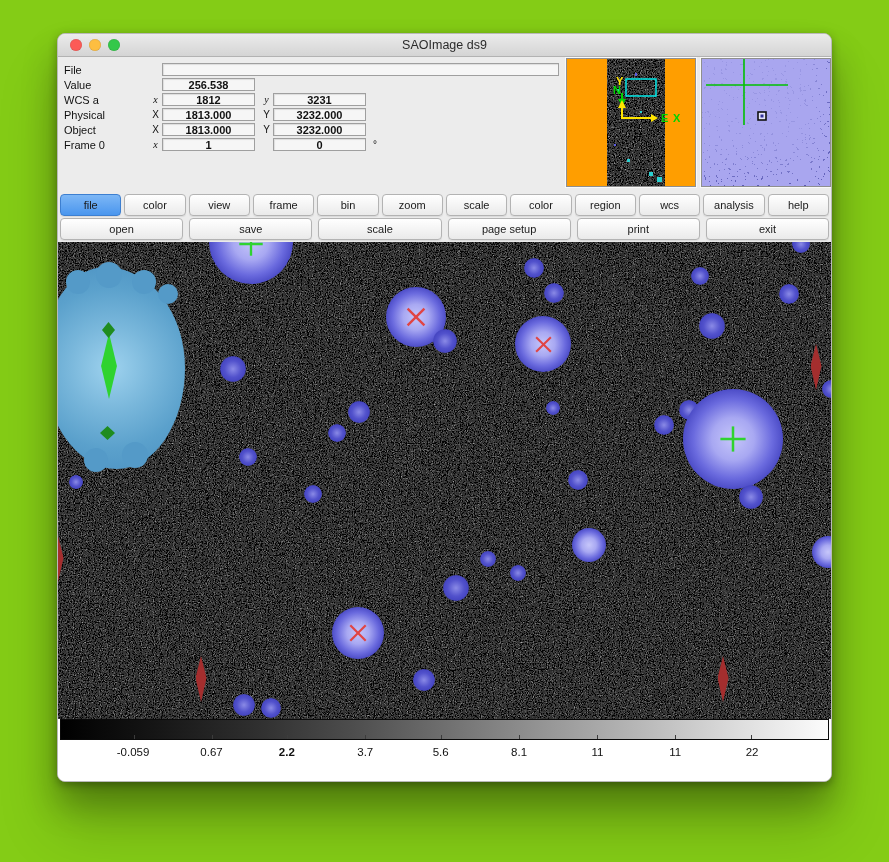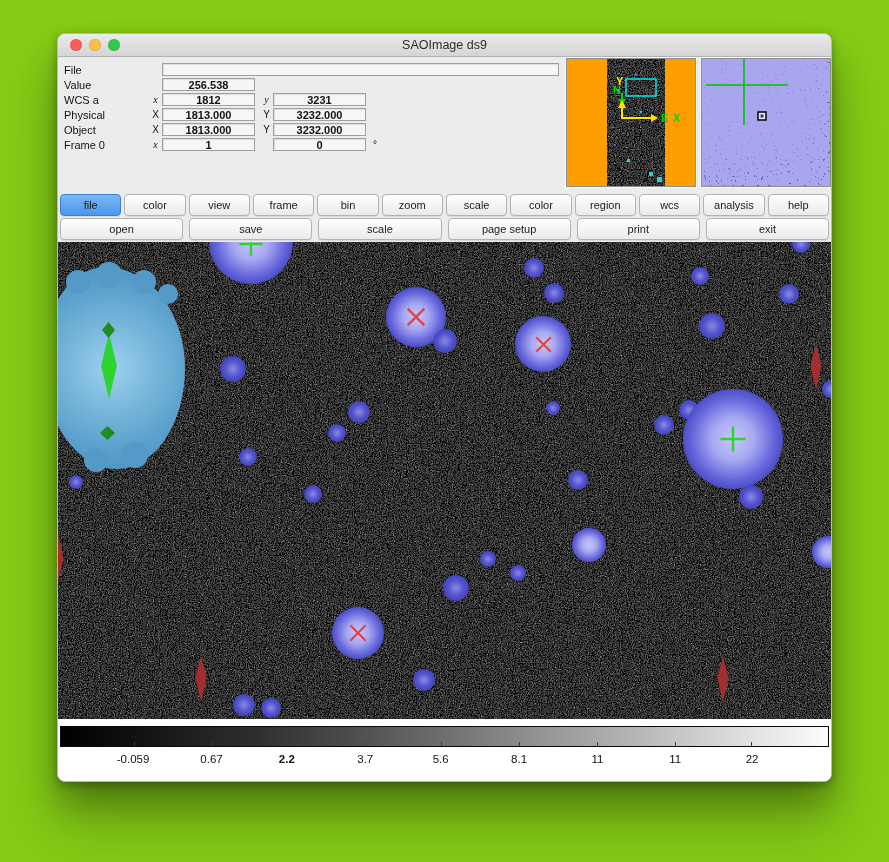--- a/index.html
+++ b/index.html
@@ -53,21 +53,21 @@
     border-radius:44% 56% 48% 52% / 46% 50% 50% 54%;}
   .bump{position:absolute;border-radius:50%;background:#549ac8;}
   .gbig{position:absolute;background:var(--marker-green);clip-path:polygon(50% 0%,86% 50%,50% 100%,14% 50%);}
   .gsmall{position:absolute;background:#1f8c1f;clip-path:polygon(50% 0%,100% 50%,50% 100%,0% 50%);}
   .mark{position:absolute;}
   .mark svg{display:block;}
   .diamond{position:absolute;width:11px;height:46px;background:var(--marker-red-diamond);
     clip-path:polygon(50% 0%,100% 48%,50% 100%,0% 48%);}
 
   
-  .cbpanel{height:65px;background:#ffffff;padding-top:7px;box-sizing:border-box;}
+  .cbpanel{height:65px;background:#ffffff;box-sizing:border-box;}
   .cbar{position:relative;height:19px;margin:0 2px;border:1px solid #0a0a0a;
     background:linear-gradient(to right,#000 0%,#151515 12%,#2e2e2e 25%,#4d4d4d 38%,#6f6f6f 50%,#959595 63%,#b9b9b9 76%,#dcdcdc 88%,#fcfcfc 100%);}
   .cbtick{position:absolute;bottom:0;width:1px;height:4px;background:#3c3c3c;}
   .cblabels{position:relative;margin:6px 2px 0 2px;height:16px;font-size:11.5px;color:#111;}
   .cblabel{position:absolute;transform:translateX(-50%);white-space:nowrap;}
 </style>
 </head>
 <body>
 
 <svg width="0" height="0" style="position:absolute" aria-hidden="true">

